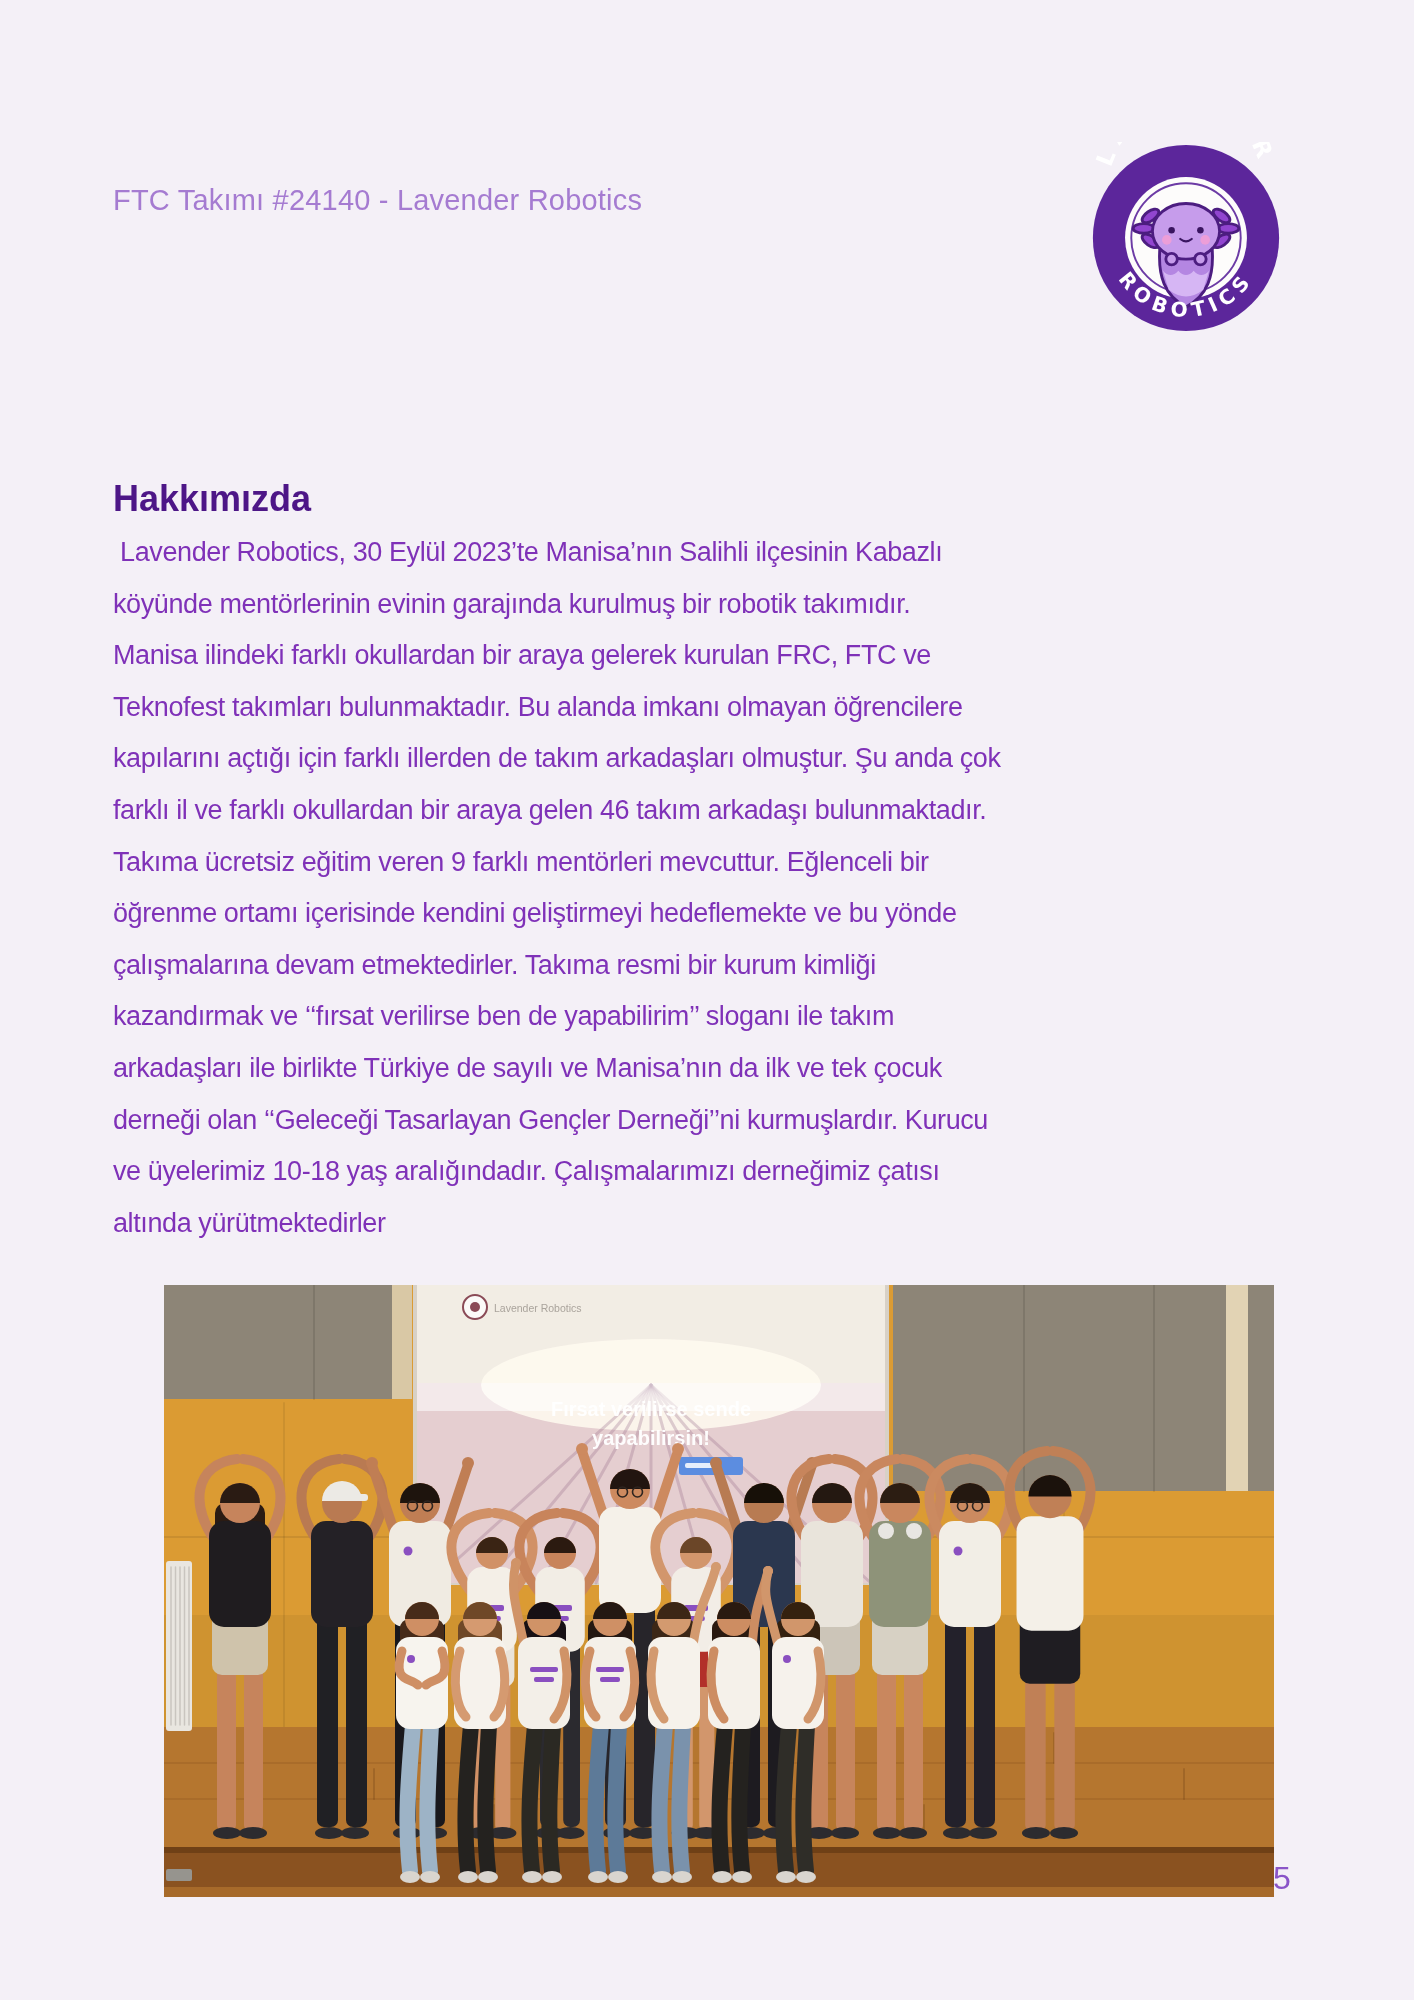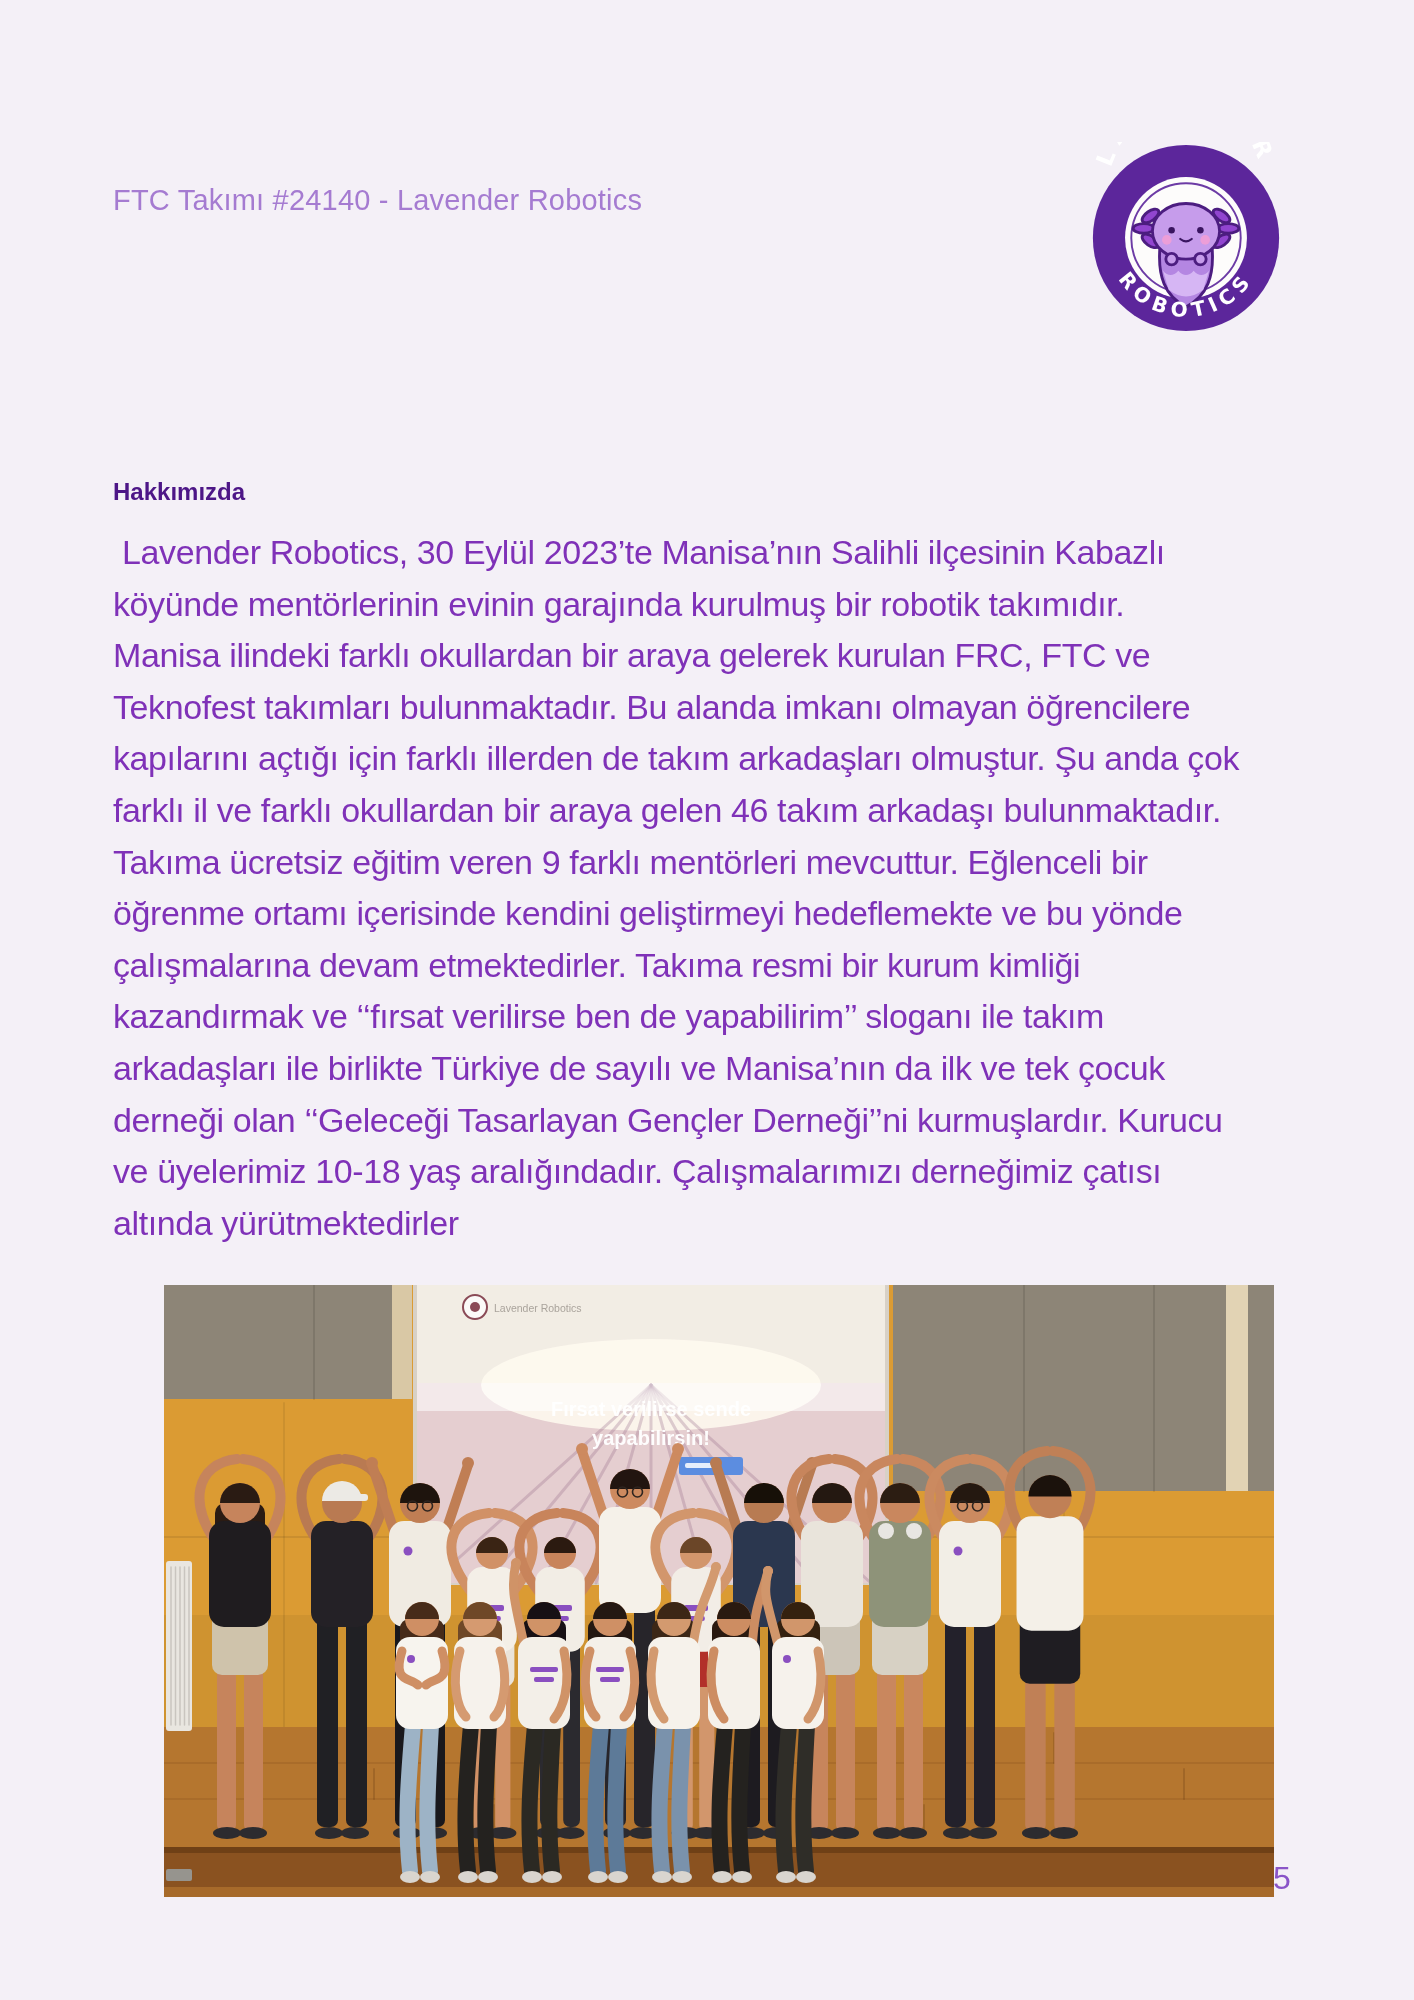--- a/index.html
+++ b/index.html
@@ -3,23 +3,23 @@
 <meta charset="utf-8">
 <style>
   html,body{margin:0;padding:0;}
   body{
     width:1414px;height:2000px;position:relative;overflow:hidden;
     font-family:"Liberation Sans", sans-serif;
     background:#f4f0f7;
   }
   .abs{position:absolute;}
   #doc-title{left:113px;top:174px;font-size:29px;line-height:52px;font-weight:400;letter-spacing:0.2px;}
-  #about-heading{left:113px;top:478px;font-size:24px;font-weight:600;}
+  #about-heading{left:113px;top:478px;font-size:36px;font-weight:600;}
   #about-body{
-    left:113px;top:527px;font-size:34px;line-height:51.6px;font-weight:300;
+    left:113px;top:527px;font-size:27px;line-height:51.6px;font-weight:300;
     letter-spacing:-0.4px;white-space:pre;
   }
   #team-photo{left:140px;top:1285px;width:1110px;height:612px;overflow:hidden;margin-left:24px;}
   #page-number{left:1273px;top:1860px;font-size:32px;font-weight:400;}
   #team-logo{left:1090px;top:142px;width:192px;height:192px;}
 </style>
 </head>
 <body style="background: rgb(244, 240, 247);">
 
 <div id="doc-title" class="abs" style="color: rgb(165, 123, 209);">

